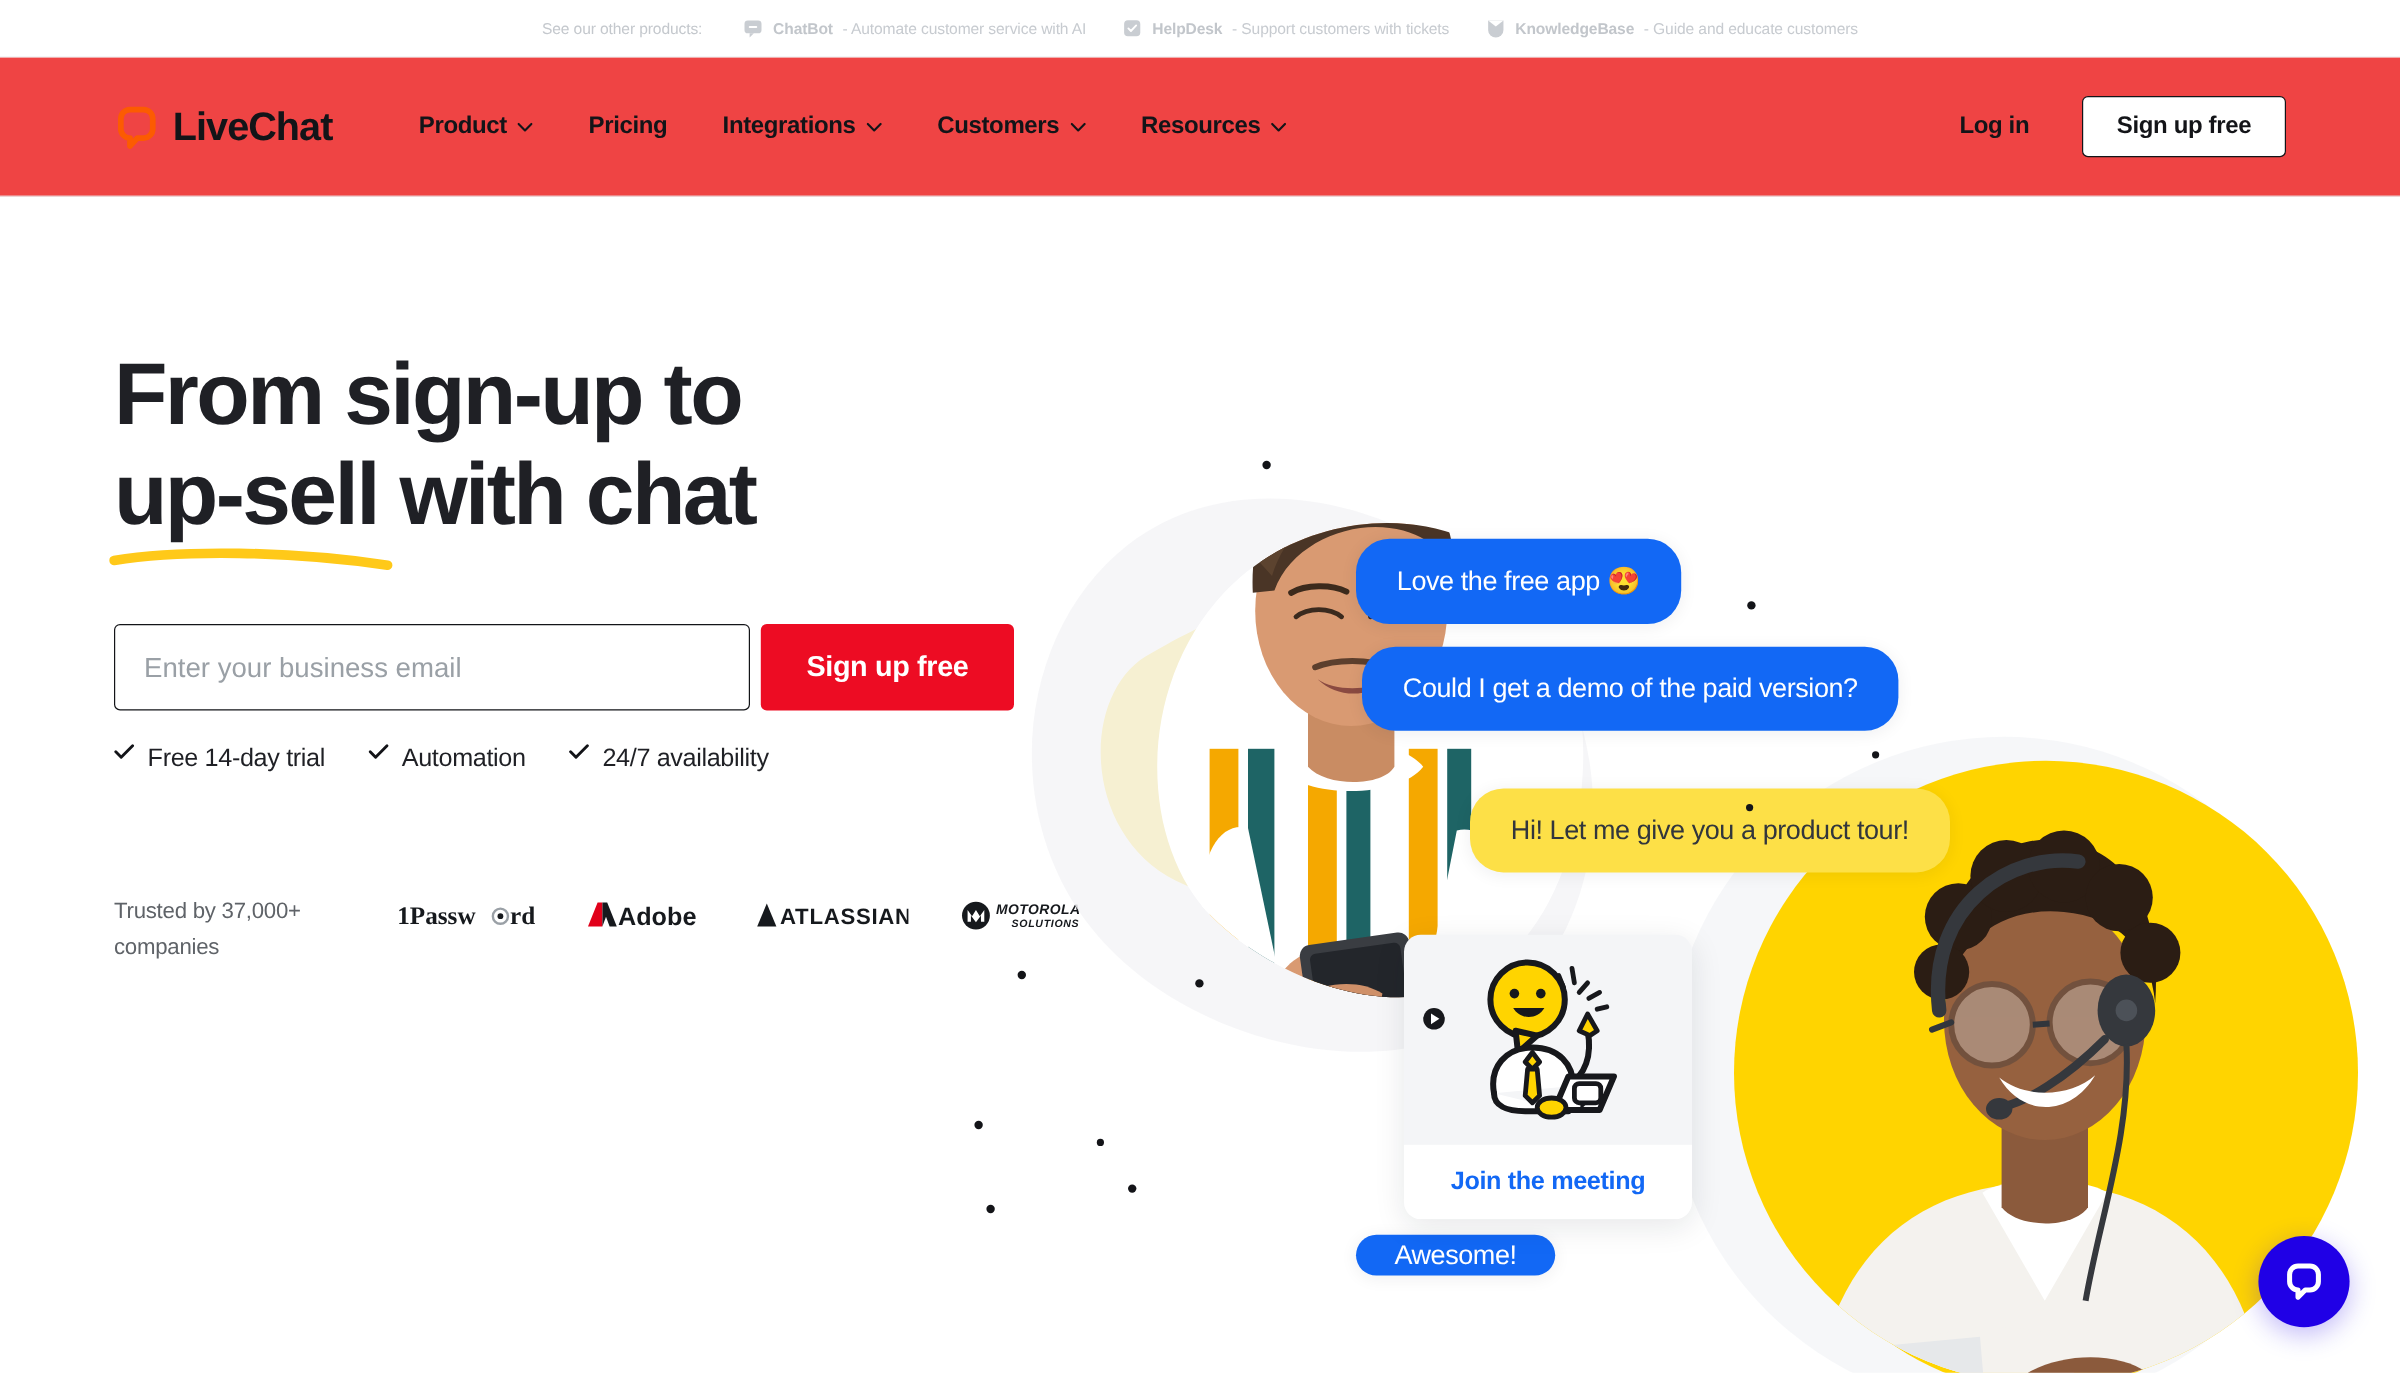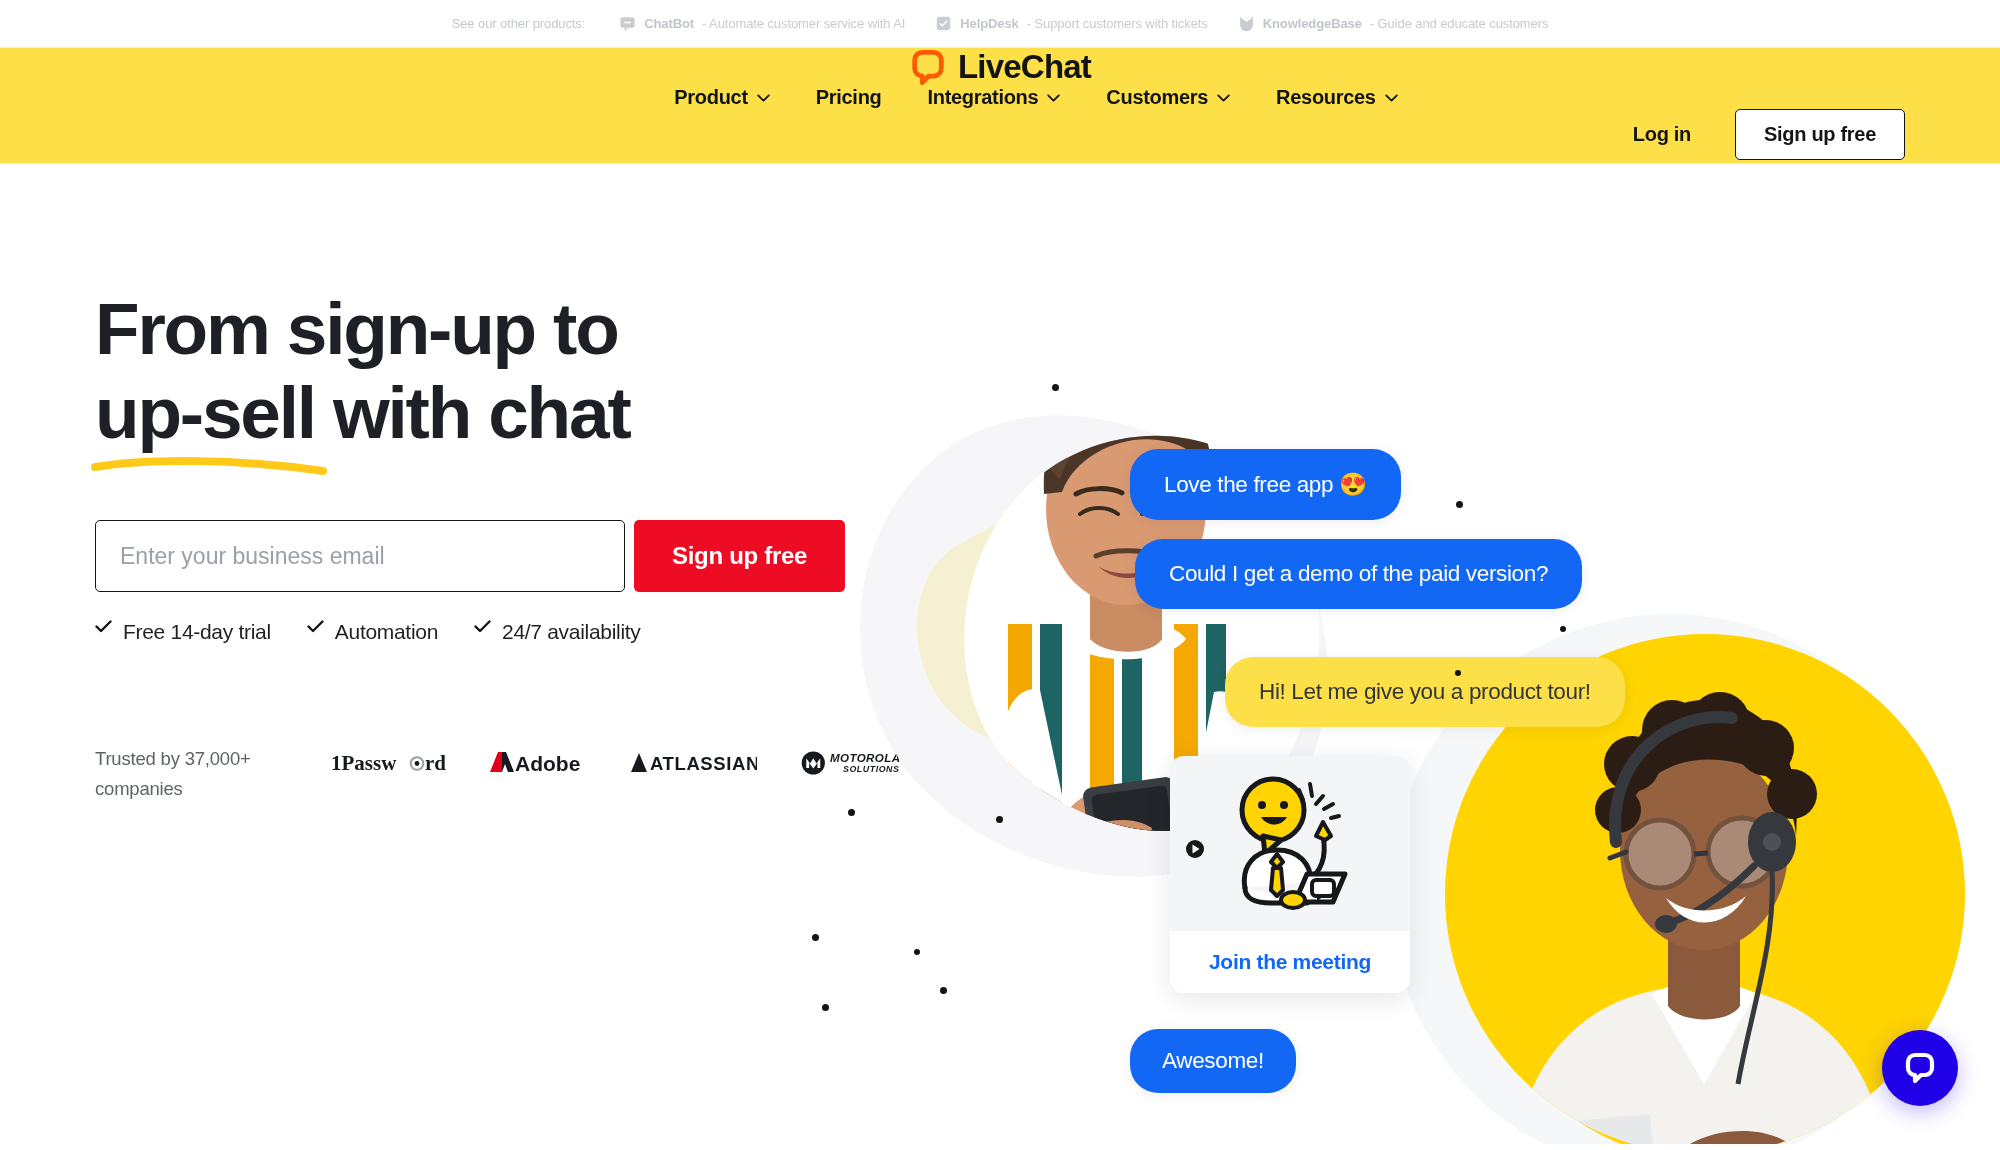--- a/index.html
+++ b/index.html
@@ -30,24 +30,23 @@
   .prod .pdesc { color: #c7cbd0; font-weight: 400; }
   .prod svg { display: block; }
 
   
   .nav {
     height: 116px;
     border-bottom: 1px solid #eceef0;
     display: flex;
     align-items: center;
     padding: 0 95px;
-    background: #fde047;
+    background: #ef4444;
     position: relative;
     z-index: 30;
-    flex-direction: column;
   }
   .logo { display: flex; align-items: center; gap: 11px; cursor: pointer; }
   .logo-mark { width: 38px; height: 38px; display: block; }
   .logo-text {
     font-size: 33px; font-weight: 700; color: #131418;
     letter-spacing: -0.8px;
   }
   .nav-links { display: flex; align-items: flex-start; gap: 46px; margin-left: 72px; }
   .nav-link {
     display: flex; align-items: center; gap: 9px;
@@ -115,21 +114,21 @@
 
   .chat-bubble {
     position: absolute; border-radius: 28px;
     font-size: 22.5px; letter-spacing: -0.35px; display: flex; align-items: center;
     box-shadow: 0 2px 14px rgba(20,25,40,0.07);
   }
   .bub-blue { background: #1268f5; color: #ffffff; }
   .bub-white { background: #fde047; color: #32363c; }
 
   .meet-card {
-    position: absolute; left: 310px; top: 452px; width: 240px; height: 237px;
+    position: absolute; left: 310px; top: 475px; width: 240px; height: 237px;
     background: #f4f5f7; border-radius: 14px; overflow: hidden;
     box-shadow: 0 6px 26px rgba(20,25,40,0.10);
   }
   .meet-illo { position: absolute; left: 50%; transform: translateX(-50%); top: 14px; width: 158px; height: 150px; }
   .meet-foot {
     position: absolute; bottom: 0; left: 0; right: 0; height: 62px; background: #ffffff;
     display: flex; align-items: center; justify-content: center;
   }
   .meet-link { color: #1268f5; font-size: 21px; font-weight: 700; letter-spacing: -0.3px; cursor: pointer; }
 
@@ -407,21 +406,21 @@
         <path d="M60 516 L230 500 L236 570 L40 570 Z" fill="#e6e8ea"></path>
       </g>
     </svg>
 
     <div class="chat-bubble bub-blue" style="left:270px; top:145px; padding:22px 34px;">Love the free app 😍</div>
 
     <div class="chat-bubble bub-blue" style="left:275px; top:235px; padding:22px 34px;">Could I get a demo of the paid version?</div>
 
     <div class="chat-bubble bub-white" style="left:365px; top:353px; padding:22px 34px;">Hi! Let me give you a product tour!</div>
 
-    <div class="chat-bubble bub-blue" style="left:270px; top:725px; padding:19px 32px;">Awesome!</div>
+    <div class="chat-bubble bub-blue" style="left:270px; top:725px; padding:4px 32px;">Awesome!</div>
 
     <div class="meet-card">
       <svg class="meet-illo" viewBox="0 0 158 150">
 
         <circle cx="62" cy="40" r="31" fill="#ffd400" stroke="#17181c" stroke-width="5"></circle>
         <path d="M52 66 L54 84 L70 70 Z" fill="#ffd400" stroke="#17181c" stroke-width="5" stroke-linejoin="round"></path>
         <circle cx="51" cy="35" r="4" fill="#17181c"></circle>
         <circle cx="73" cy="35" r="4" fill="#17181c"></circle>
         <path d="M50 47 C56 57, 70 57, 76 47 Z" fill="#17181c"></path>
 

